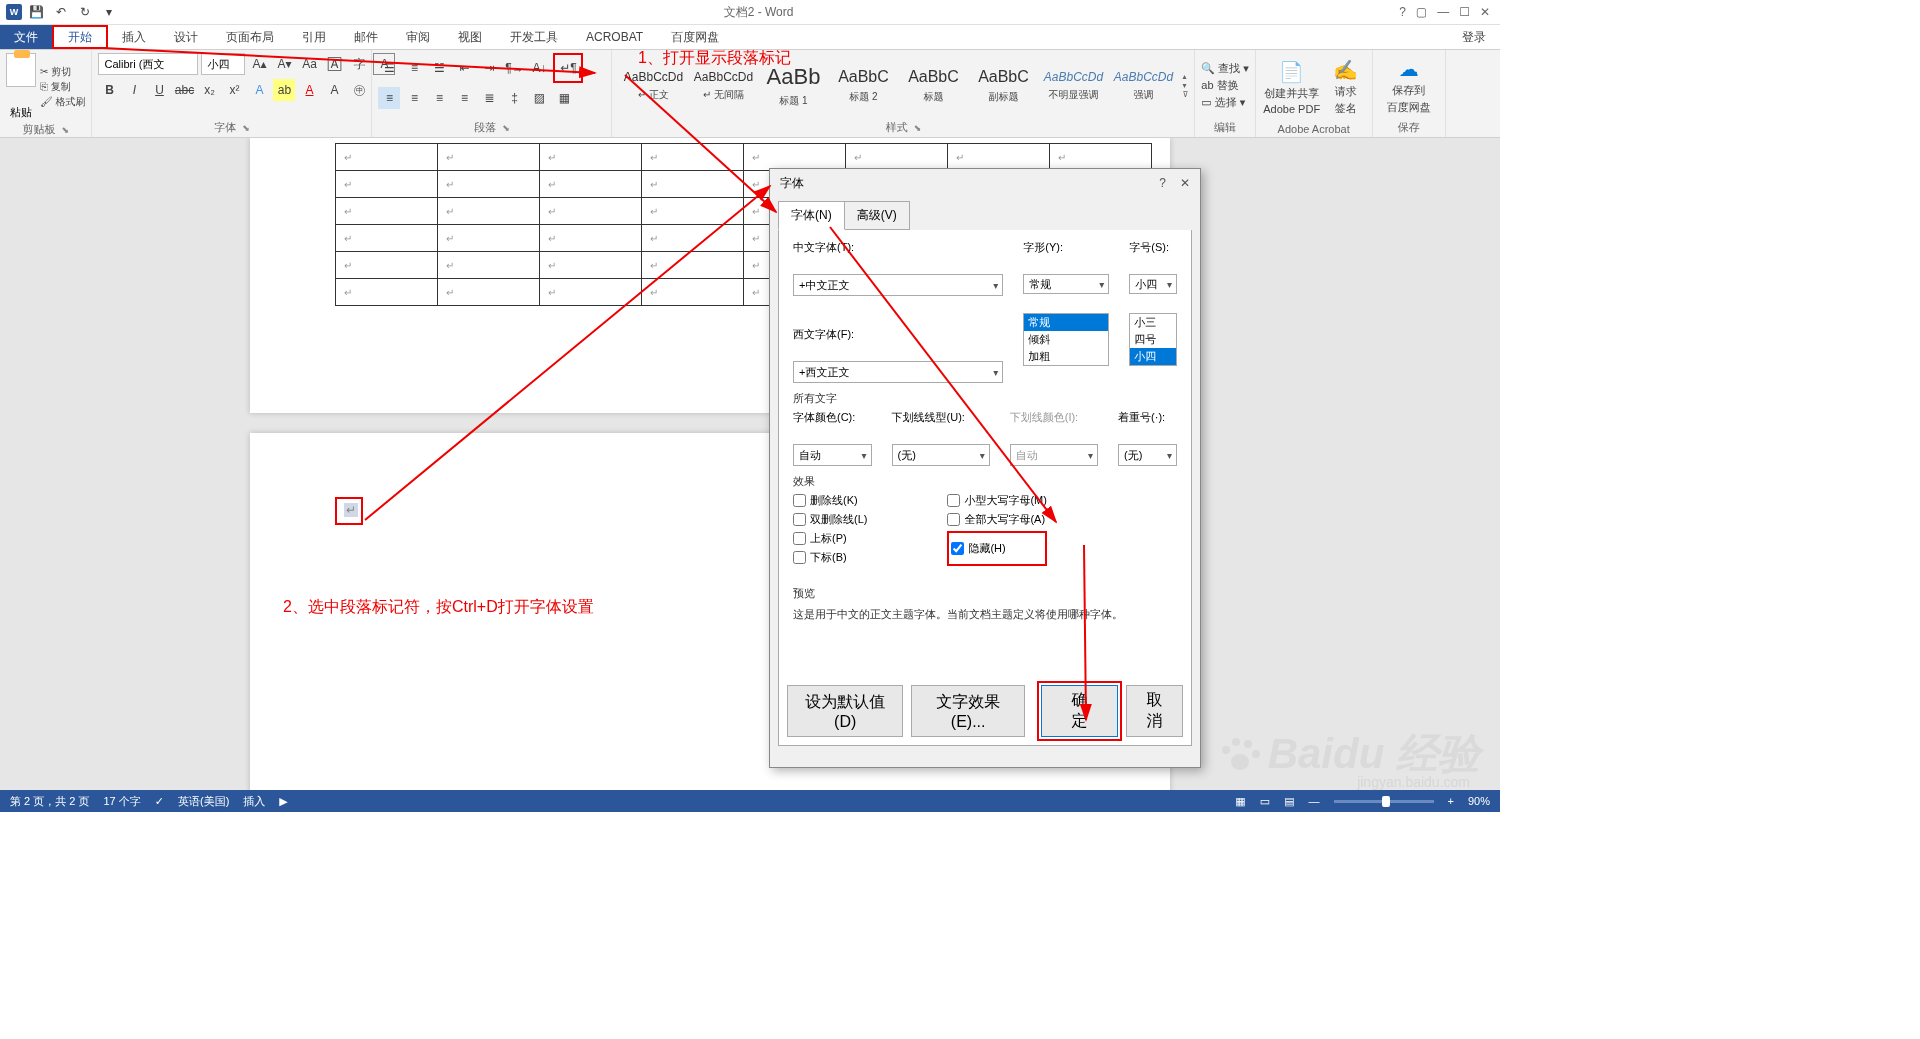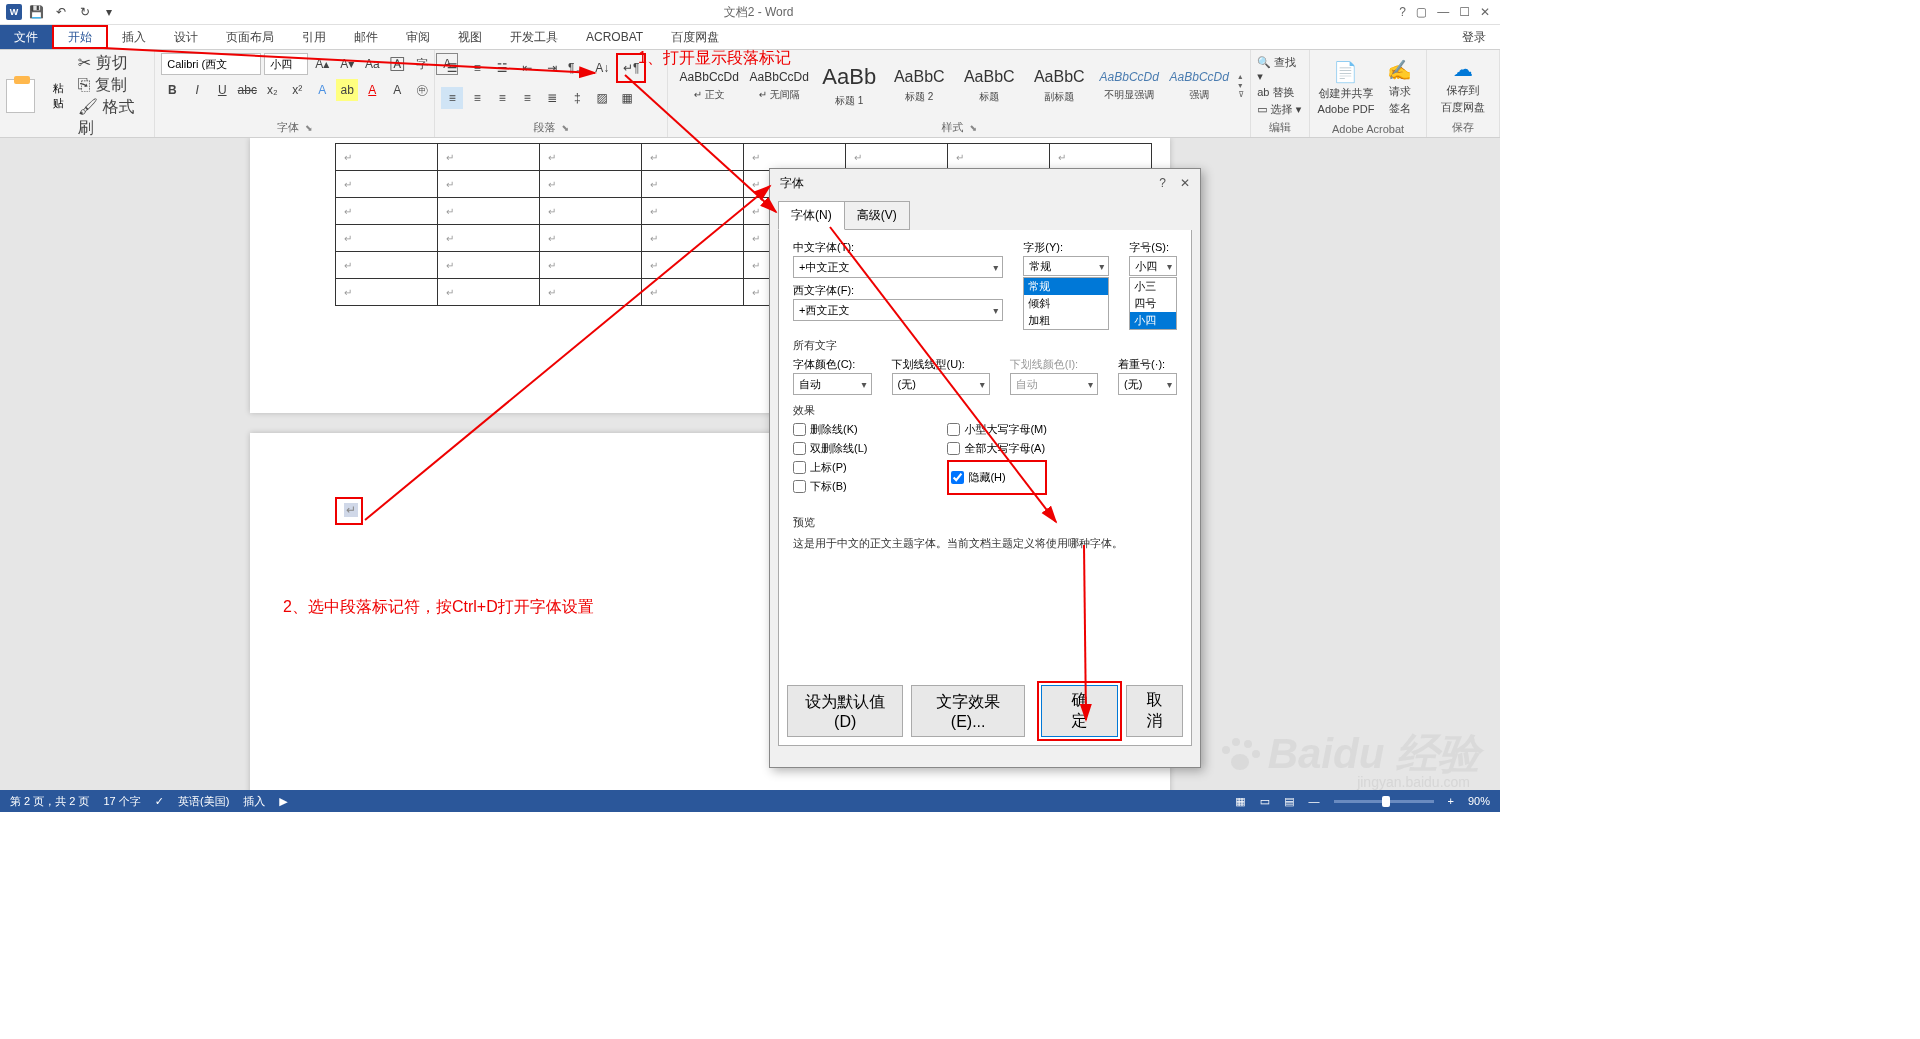--- a/index.html
+++ b/index.html
@@ -22,24 +22,24 @@
 .tabs-right { margin-left: auto; padding-right: 14px; display: flex; align-items: center; color: #444; }
 
 
 .ribbon { height: 88px; background: #f3f3f3; display: flex; border-bottom: 1px solid #d0d0d0; }
 .ribbon-group { border-right: 1px solid #e0e0e0; padding: 3px 6px 2px; display: flex; flex-direction: column; }
 .ribbon-group-body { flex: 1; display: flex; align-items: center; gap: 4px; }
 .ribbon-group-label { text-align: center; font-size: 11px; color: #666; padding-top: 2px; display: flex; justify-content: center; align-items: center; gap: 6px; }
 .ribbon-group-label .launcher { font-size: 9px; color: #888; }
 .rbtn { padding: 2px 4px; display: flex; align-items: center; justify-content: center; color: #444; font-size: 12px; }
 .rbtn.small { width: 22px; height: 22px; }
-.paste-col { display: flex; flex-direction: row; align-items: center; gap: 18px; }
+.paste-col { display: flex; flex-direction: column; align-items: center; gap: 18px; }
 .paste-icon { width: 30px; height: 34px; background: #fff; border: 1px solid #c0c0c0; position: relative; }
 .paste-icon::before { content: ""; position: absolute; top: -4px; left: 7px; width: 16px; height: 8px; background: #ffb84d; border-radius: 2px; }
-.clip-col { display: flex; flex-direction: column; gap: 1px; font-size: 16px; color: #444; }
+.clip-col { display: flex; flex-direction: column; gap: 1px; font-size: 10px; color: #444; }
 .font-row { display: flex; gap: 3px; align-items: center; }
 .font-combo { height: 22px; border: 1px solid #c0c0c0; background: #fff; padding: 0 5px; font-size: 11px; display: flex; align-items: center; }
 .style-gallery { display: flex; gap: 0; }
 .style-item { width: 70px; height: 64px; border: 1px solid transparent; display: flex; flex-direction: column; align-items: center; justify-content: center; font-size: 10px; color: #444; }
 .style-preview { font-size: 14px; color: #333; margin-bottom: 4px; }
 .show-marks { border: 2px solid #e00; padding: 2px; }
 .edit-col { display: flex; flex-direction: column; font-size: 11px; color: #444; gap: 2px; }
 .big-btn { display: flex; flex-direction: column; align-items: center; justify-content: center; width: 60px; font-size: 11px; color: #444; gap: 2px; }
 
 
@@ -56,21 +56,21 @@
 
 
 .dialog { position: absolute; left: 769px; top: 168px; width: 432px; height: 600px; background: #f0f0f0; border: 1px solid #888; box-shadow: 3px 3px 10px rgba(0,0,0,0.3); z-index: 100; }
 .dlg-title { height: 28px; display: flex; align-items: center; padding: 0 10px; font-size: 12px; }
 .dlg-title-right { margin-left: auto; display: flex; gap: 14px; color: #555; }
 .dlg-tabs { display: flex; padding: 4px 8px 0; }
 .dlg-tab { padding: 5px 12px; border: 1px solid #aaa; background: #f0f0f0; font-size: 12px; margin-right: -1px; }
 .dlg-tab.active { background: #fff; border-bottom-color: #fff; }
 .dlg-body { background: #fff; margin: 0 8px 8px; border: 1px solid #aaa; border-top: none; padding: 10px 14px; height: 516px; position: relative; }
 .dlg-row { display: flex; gap: 20px; margin-bottom: 6px; }
-.dlg-col { display: flex; flex-direction: column; gap: 1px; font-size: 11px; }
+.dlg-col { display: flex; flex-direction: column; gap: 19px; font-size: 11px; }
 .dlg-combo { border: 1px solid #aaa; background: #fff; height: 22px; display: flex; align-items: center; padding: 0 5px; position: relative; }
 .dlg-combo::after { content: "▾"; position: absolute; right: 4px; color: #555; font-size: 10px; }
 .dlg-listbox { border: 1px solid #aaa; background: #fff; font-size: 11px; }
 .dlg-listbox .opt { padding: 1px 4px; }
 .dlg-listbox .opt.sel { background: #0078d7; color: #fff; }
 .dlg-group-label { font-size: 11px; color: #333; margin: 8px 0 4px; }
 .dlg-effects { display: flex; gap: 80px; font-size: 11px; }
 .dlg-effects label { display: flex; align-items: center; gap: 4px; margin-bottom: 4px; }
 .dlg-preview { border: 1px solid #aaa; height: 50px; display: flex; align-items: center; justify-content: center; font-size: 16px; font-family: SimSun; }
 .dlg-note { font-size: 11px; color: #333; margin-top: 6px; }
@@ -401,21 +401,21 @@
   <div class="dlg-tabs">
     <div class="dlg-tab active" style="position:relative">字体(N)</div>
     <div class="dlg-tab">高级(V)</div>
   </div>
   <div class="redbox" style="left:777px;top:199px;width:52px;height:28px;z-index:201"></div>
   <div class="dlg-body">
     <div class="dlg-row">
       <div class="dlg-col" style="width:220px">
         <span>中文字体(T):</span>
         <div class="dlg-combo">+中文正文</div>
-        <span style="margin-top:4px">西文字体(F):</span>
+        <span style="margin-top:12px">西文字体(F):</span>
         <div class="dlg-combo">+西文正文</div>
       </div>
       <div class="dlg-col" style="width:90px">
         <span>字形(Y):</span>
         <div class="dlg-combo" style="height:20px">常规</div>
         <div class="dlg-listbox" id="style-list">
             <div class="opt sel">常规</div>
             <div class="opt">倾斜</div>
             <div class="opt">加粗</div>
           </div>

